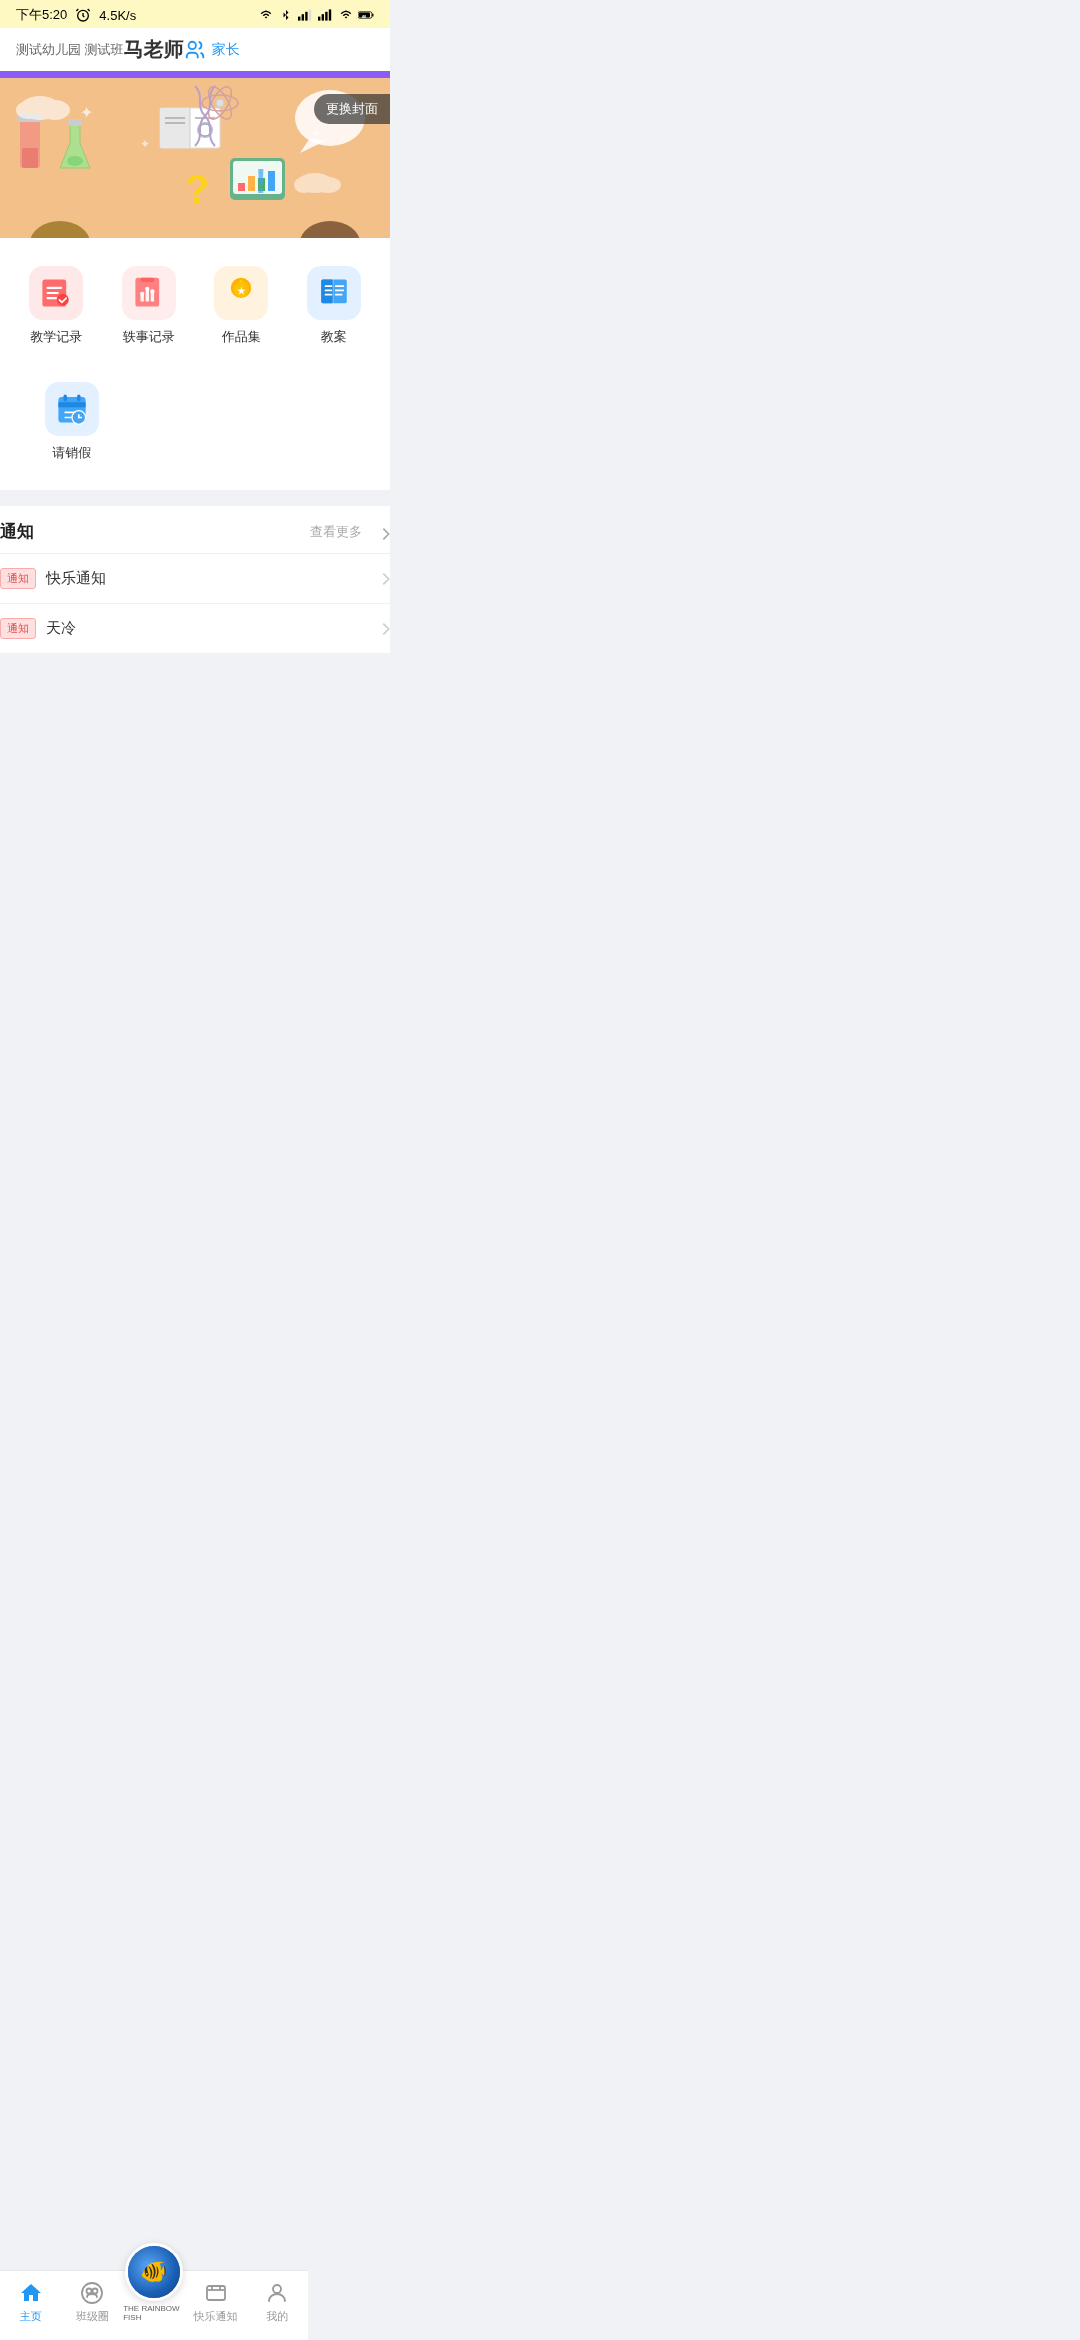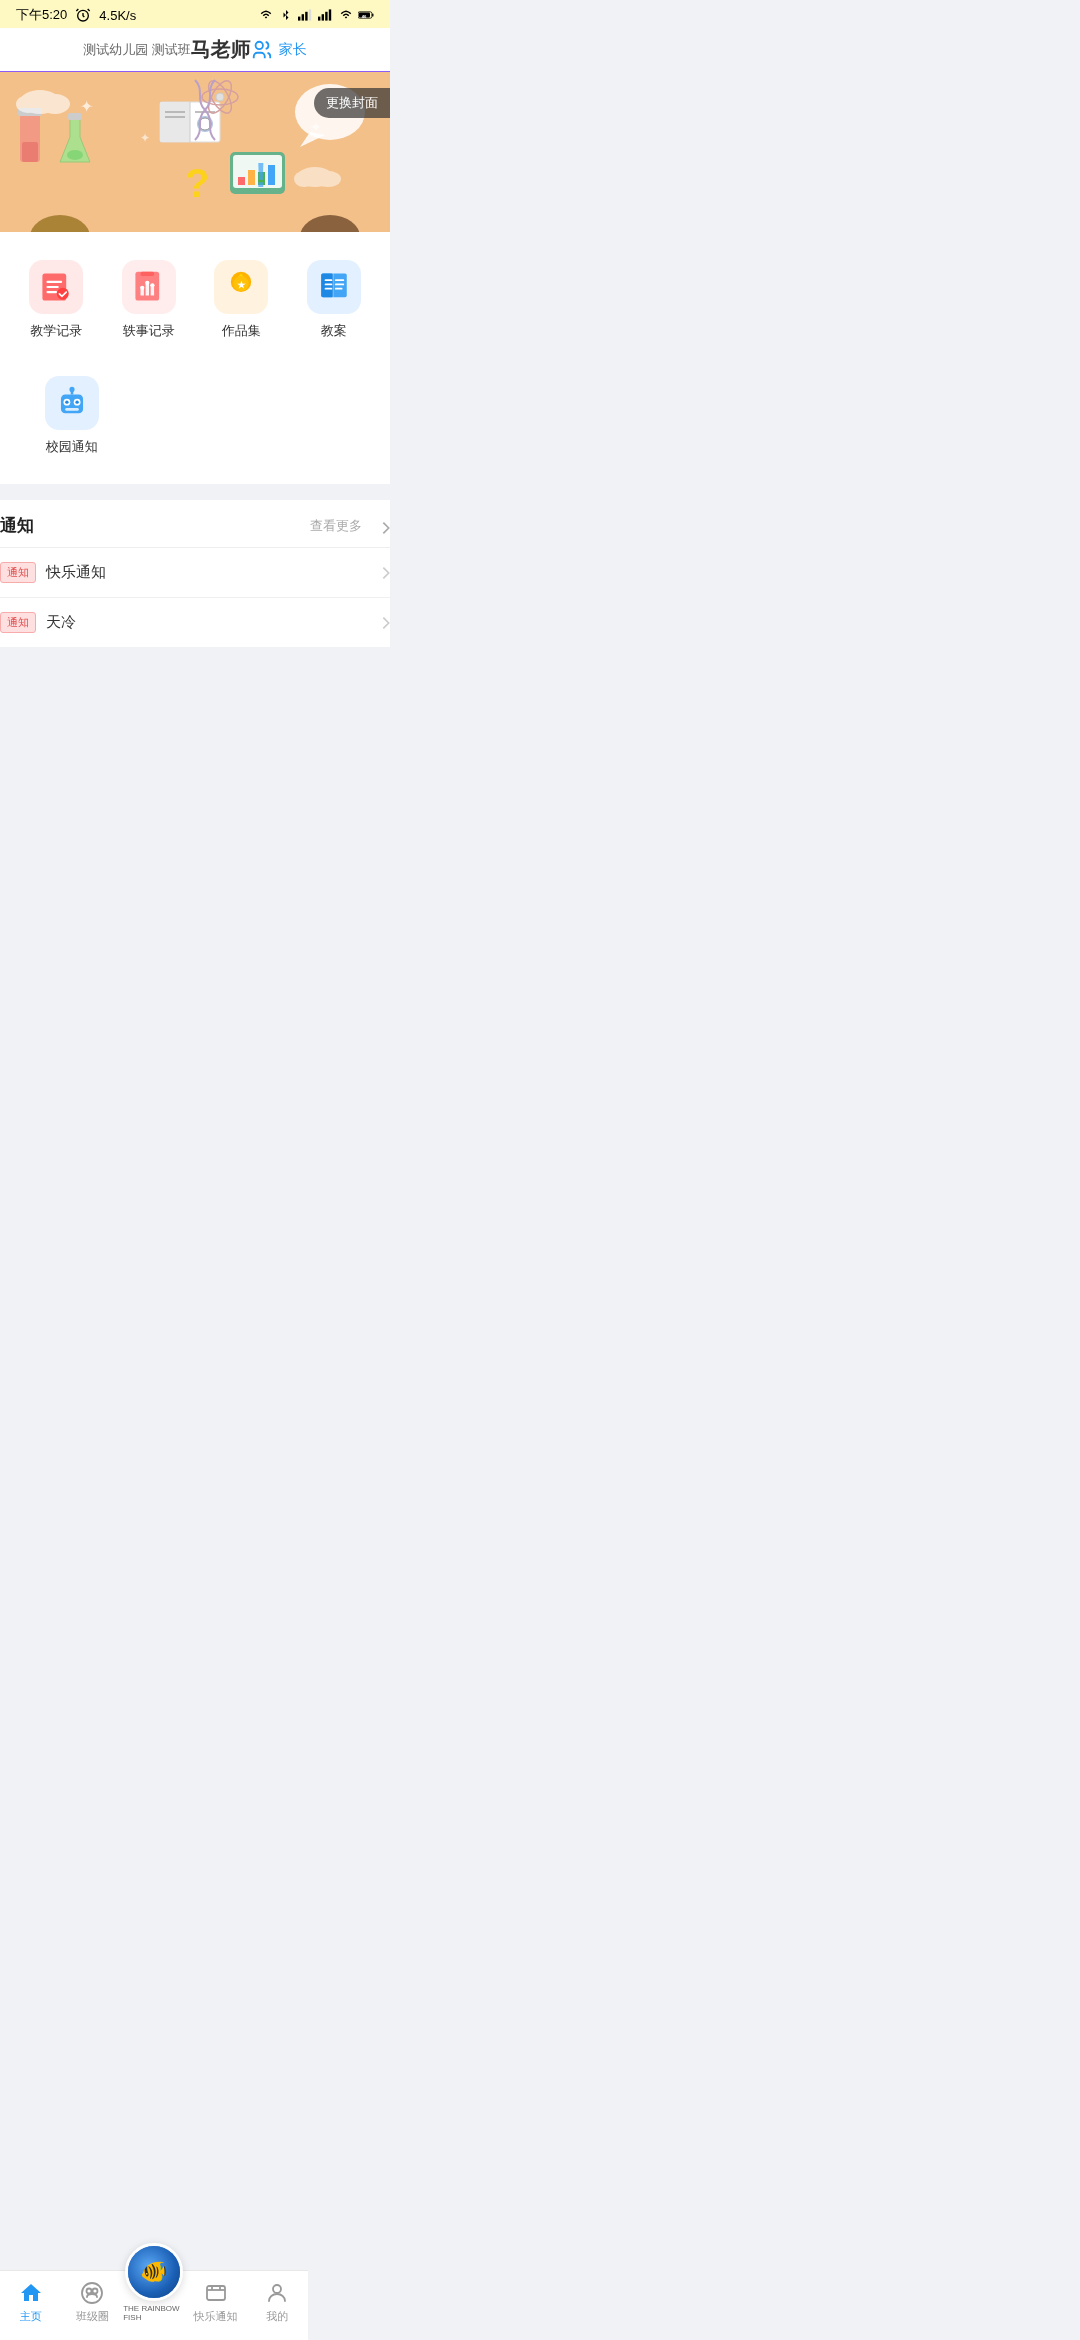--- a/index.html
+++ b/index.html
@@ -25,24 +25,24 @@
       color: #000;
     }
     .status-left { display: flex; align-items: center; gap: 8px; }
     .status-right { display: flex; align-items: center; gap: 4px; }
     .status-right svg { width: 16px; height: 12px; }
 
     
     .header {
       display: flex;
       align-items: center;
-      justify-content: center;
+      justify-content: flex-start;
       padding: 8px 16px;
       background: #fff;
-      border-bottom: 1px solid #8b5cf6;
+      border-bottom: 7px solid #8b5cf6;
     }
     .header-left { font-size: 13px; color: #666; }
     .header-center { font-size: 20px; font-weight: 600; color: #333; }
     .header-right {
       display: flex;
       align-items: center;
       gap: 6px;
       color: #2196F3;
       font-size: 14px;
       cursor: pointer;
@@ -448,40 +448,38 @@
         <line x1="22" y1="17" x2="31" y2="17" stroke="#fff" stroke-width="2" stroke-linecap="round"></line>
         <line x1="22" y1="22" x2="29" y2="22" stroke="#fff" stroke-width="2" stroke-linecap="round"></line>
       </svg>
     </div>
     <span class="action-label">教案</span>
   </div>
 </div>
 
 <div class="quick-actions-row2">
 
-
   <div class="action-item">
     <div class="action-icon icon-blue2">
       <svg viewBox="0 0 40 40" width="34" height="34">
-
-        <rect x="7" y="10" width="26" height="22" rx="5" fill="#42A5F5"></rect>
-
-        <line x1="20" y1="10" x2="20" y2="5" stroke="#42A5F5" stroke-width="3"></line>
-        <circle cx="20" cy="4" r="3" fill="#42A5F5"></circle>
-
-        <circle cx="14" cy="19" r="4" fill="#fff"></circle>
-        <circle cx="26" cy="19" r="4" fill="#fff"></circle>
-        <circle cx="14" cy="19" r="2" fill="#1E88E5"></circle>
-        <circle cx="26" cy="19" r="2" fill="#1E88E5"></circle>
-
-        <rect x="12" y="26" width="16" height="3" rx="1.5" fill="#fff" opacity="0.8"></rect>
-      </svg>
-    </div>
-    <span class="action-label">校园通知</span>
-  </div>
+        <rect x="4" y="6" width="32" height="30" rx="4" fill="#42A5F5"></rect>
+        <rect x="4" y="12" width="32" height="6" fill="#1E88E5"></rect>
+        <rect x="10" y="3" width="4" height="8" rx="2" fill="#1E88E5"></rect>
+        <rect x="26" y="3" width="4" height="8" rx="2" fill="#1E88E5"></rect>
+        <line x1="12" y1="24" x2="28" y2="24" stroke="#fff" stroke-width="2" stroke-linecap="round"></line>
+        <line x1="12" y1="30" x2="22" y2="30" stroke="#fff" stroke-width="2" stroke-linecap="round"></line>
+
+        <circle cx="28" cy="30" r="8" fill="#42A5F5" stroke="#fff" stroke-width="1.5"></circle>
+        <line x1="28" y1="27" x2="28" y2="30" stroke="#fff" stroke-width="2" stroke-linecap="round"></line>
+        <line x1="28" y1="30" x2="31" y2="30" stroke="#fff" stroke-width="2" stroke-linecap="round"></line>
+      </svg>
+    </div>
+    <span class="action-label">请销假</span>
+  </div>
+
 
 </div>
 
 <div class="section-divider"></div>
 
 <div class="notifications-section">
   <div class="notifications-header">
     <span class="notifications-title">通知</span>
     <div class="notifications-more">
       <span>查看更多</span>

